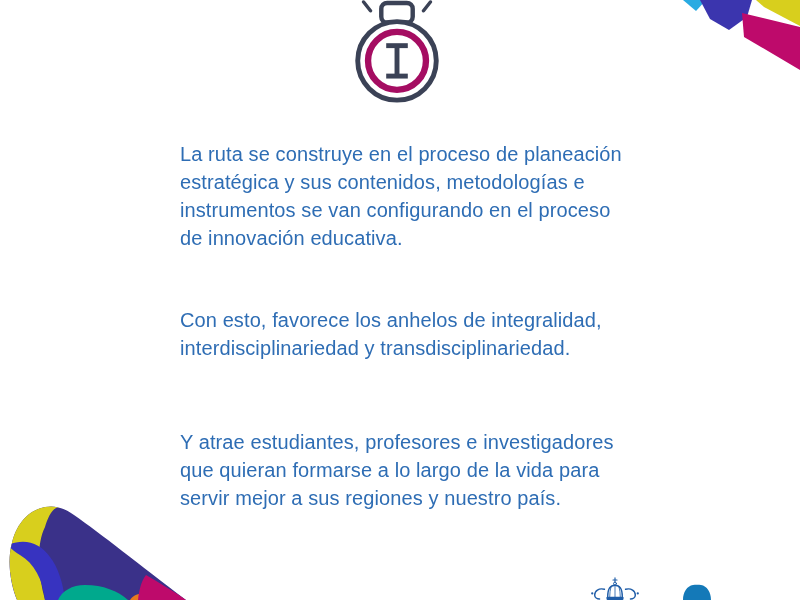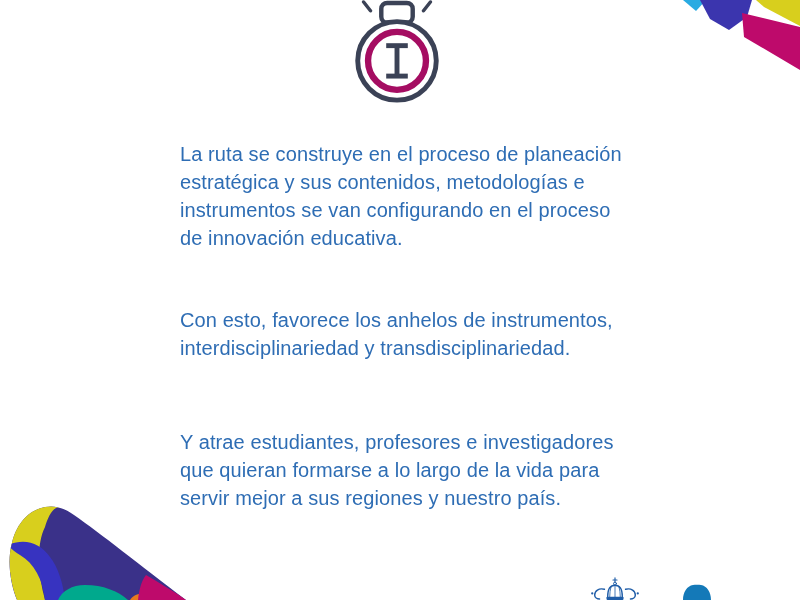--- a/index.html
+++ b/index.html
@@ -53,21 +53,21 @@
       <rect x="39" y="75" width="22" height="5"></rect>
       <rect x="47.5" y="46" width="5" height="31"></rect>
     </g>
   </svg>
 
   <div class="text-block">
     <p class="p1">La ruta se construye en el proceso de planeación
 estratégica y sus contenidos, metodologías e
 instrumentos se van configurando en el proceso
 de innovación educativa.</p>
-    <p class="p2">Con esto, favorece los anhelos de instrumentos,
+    <p class="p2">Con esto, favorece los anhelos de integralidad,
 interdisciplinariedad y transdisciplinariedad.</p>
     <p class="p3">Y atrae estudiantes, profesores e investigadores
 que quieran formarse a lo largo de la vida para
 servir mejor a sus regiones y nuestro país.</p>
   </div>
 
   <svg class="deco-bottom-left" viewBox="0 0 200 95" xmlns="http://www.w3.org/2000/svg" aria-hidden="true">
     <defs>
       <clipPath id="leafClip">
         <path d="M 17 95 C 10 78 7 55 12 38 C 16 20 28 5 45 2 C 55 0 64 3 74 10 C 100 28 140 60 186 95 Z"></path>

